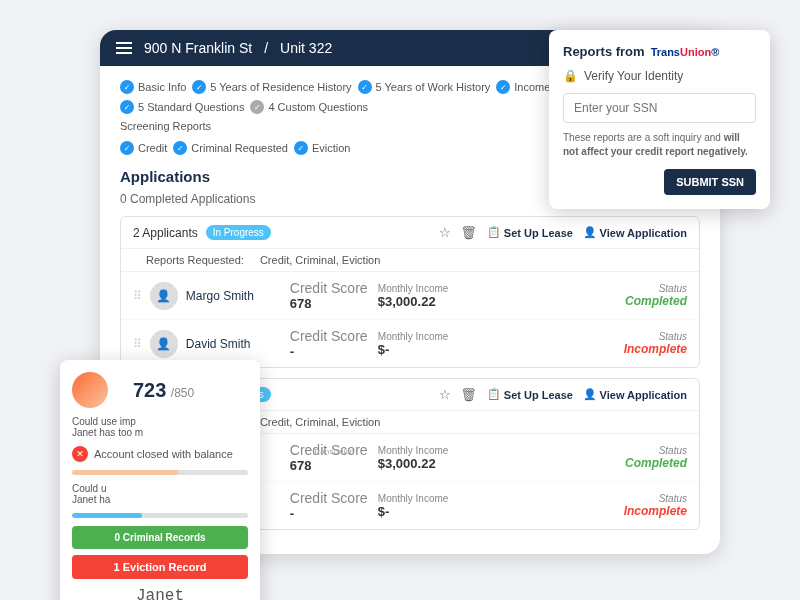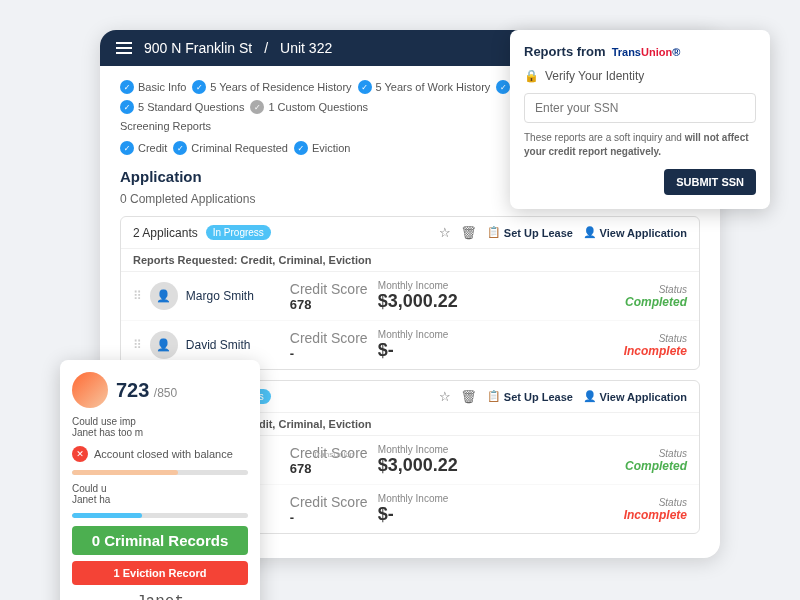--- a/index.html
+++ b/index.html
@@ -215,21 +215,22 @@
       color: #666;
       font-size: 13px;
     }
     .reports-requested {
       font-size: 11px;
       color: #555;
       padding: 5px 12px;
       border-bottom: 1px solid #f0f0f0;
     }
     .reports-requested span {
-      font-weight: 700;
+      font-weight: 400;
+      margin-left: 13px;
     }
 
     
     .applicant-row {
       display: flex;
       align-items: center;
       padding: 8px 12px;
       border-bottom: 1px solid #f8f8f8;
       gap: 8px;
     }
@@ -273,21 +274,21 @@
       color: #333;
     }
     .income-col {
       min-width: 90px;
     }
     .income-label {
       font-size: 10px;
       color: #888;
     }
     .income-value {
-      font-size: 18px;
+      font-size: 13px;
       font-weight: 600;
       color: #333;
     }
     .status-col {
       margin-left: auto;
       text-align: right;
       font-style: italic;
     }
     .status-label {
       font-size: 10px;
@@ -308,21 +309,21 @@
       width: 200px;
       background: #fff;
       border-radius: 8px;
       box-shadow: 0 4px 20px rgba(0,0,0,0.2);
       padding: 12px;
       z-index: 10;
     }
     .credit-score-row {
       display: flex;
       align-items: center;
-      gap: 8px;
+      gap: 25px;
       margin-bottom: 8px;
     }
     .credit-avatar {
       width: 36px;
       height: 36px;
       border-radius: 50%;
       background: linear-gradient(135deg, #ff6b35, #f7c59f);
       flex-shrink: 0;
     }
     .credit-score-number {
@@ -373,21 +374,21 @@
       overflow: hidden;
     }
     .progress-bar-fill {
       height: 100%;
       border-radius: 3px;
     }
 
     .criminal-btn {
       background: #4CAF50;
       color: #fff;
-      font-size: 15px;
+      font-size: 10px;
       font-weight: 600;
       padding: 6px 10px;
       border-radius: 4px;
       text-align: center;
       margin-bottom: 6px;
       cursor: pointer;
     }
     .eviction-btn {
       background: #f44336;
       color: #fff;
@@ -409,21 +410,21 @@
       font-size: 9px;
       color: #aaa;
       margin-bottom: 4px;
     }
 
     
     .tu-popup {
       position: absolute;
       top: 30px;
       right: 30px;
-      width: 260px;
+      width: 221px;
       background: #fff;
       border-radius: 8px;
       box-shadow: 0 4px 20px rgba(0,0,0,0.2);
       padding: 14px;
       z-index: 20;
       margin-left: 36px;
     }
     .tu-header {
       display: flex;
       align-items: center;
@@ -521,21 +522,21 @@
         <span>Income Verification</span>
       </div>
     </div>
     <div class="checklist-row">
       <div class="check-badge">
         <div class="check-icon">✓</div>
         <span>5 Standard Questions</span>
       </div>
       <div class="check-badge">
         <div class="check-icon" style="background:#aaa;">✓</div>
-        <span>1 Custom Questions</span>
+        <span>4 Custom Questions</span>
       </div>
     </div>
 
     <div class="screening-label">Screening Reports</div>
     <div class="screening-badges">
       <div class="check-badge">
         <div class="check-icon">✓</div>
         <span>Credit</span>
       </div>
       <div class="check-badge">
@@ -546,21 +547,21 @@
         <div class="check-icon">✓</div>
         <span>Eviction</span>
       </div>
       <div class="price-row" style="margin-left:auto;">
         <span>$55</span>
         <div class="info-icon">i</div>
       </div>
     </div>
 
     <div class="section-header">
-      <span class="section-title">Application</span>
+      <span class="section-title">Applications</span>
       <div class="request-link">
         <span>⊕</span>
         <span>Request Application</span>
       </div>
     </div>
     <div class="completed-row">
       <span>0 Completed Applications</span>
       <div class="show-archived">
         <span>Show Archived</span>
         <div class="toggle">

